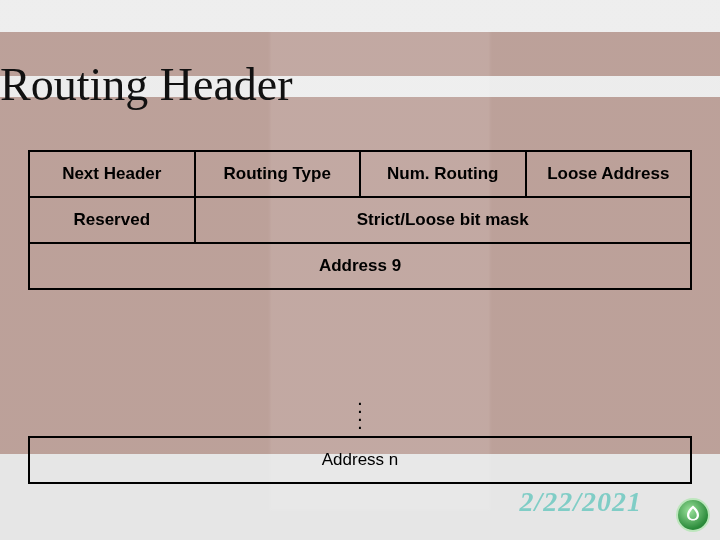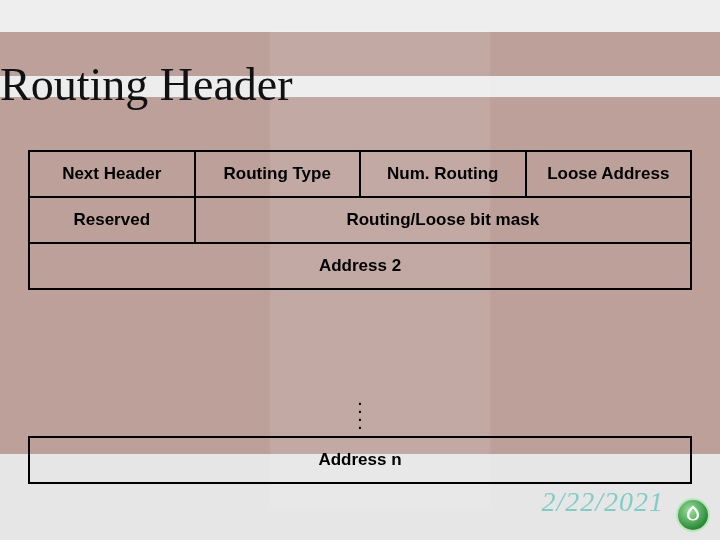--- a/index.html
+++ b/index.html
@@ -61,30 +61,30 @@
   .tbl-lower {
     position: absolute;
     left: 28px; top: 436px;
     width: 664px;
     border-collapse: collapse;
   }
   .tbl-lower td {
     border: 2px solid #000;
     padding: 12px 18px;
     font-size: 17px;
-    font-weight: bold;
+    font-weight: normal;
     text-align: center;
     margin-left: 14px;
   }
   .date {
     position: absolute;
-    right: 56px; bottom: 22px;
+    right: 78px; bottom: 22px;
     font-family: "Times New Roman", Times, serif;
     font-size: 28px;
-    font-weight: normal;
+    font-weight: bold;
     font-style: italic;
     color: #6fc9c1;
     opacity: 0.85;
     letter-spacing: 1px;
   }
   .badge {
     position: absolute;
     right: 10px; bottom: 8px;
     width: 34px; height: 34px;
     border-radius: 50%;
@@ -105,24 +105,24 @@
   <table class="tbl">
     <tbody>
         <tr class="row1">
       <td>Next Header</td>
       <td>Routing Type</td>
       <td>Num. Routing</td>
       <td>Loose Address</td>
     </tr>
     <tr>
       <td style="width:25%;">Reserved</td>
-      <td colspan="3">Routing/Loose bit mask</td>
+      <td colspan="3">Strict/Loose bit mask</td>
     </tr>
     <tr>
-      <td colspan="4">Address 2</td>
+      <td colspan="4">Address 9</td>
     </tr>
   </tbody>
     </table>
 
   <div class="dots">
     <span>.</span>
       <span>.</span>
       <span>.</span>
       <span>.</span>
   </div>

